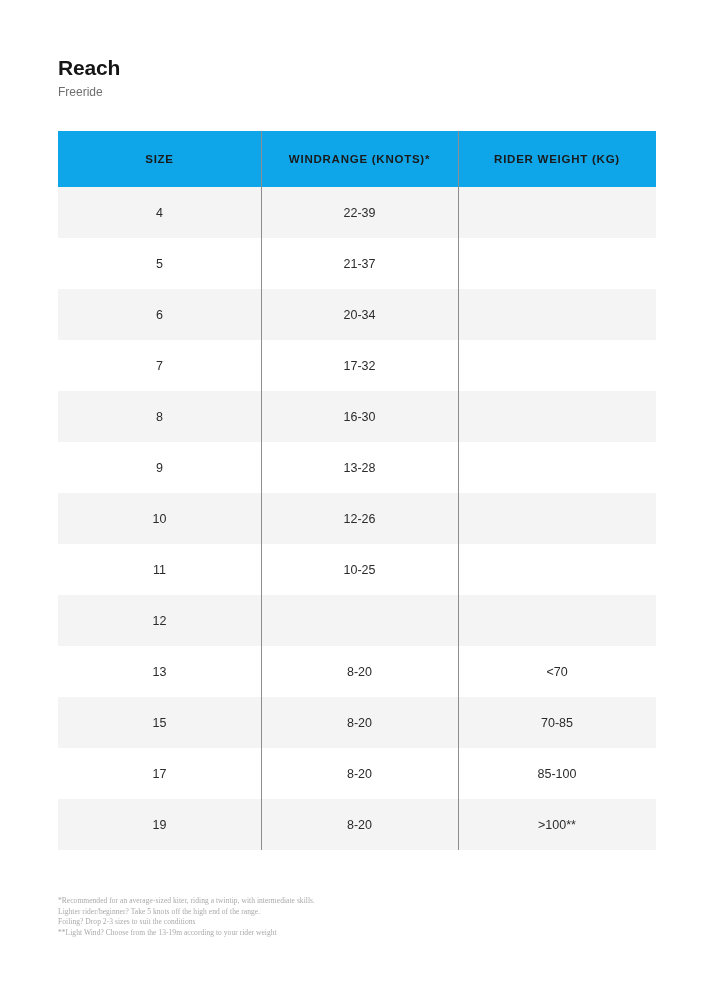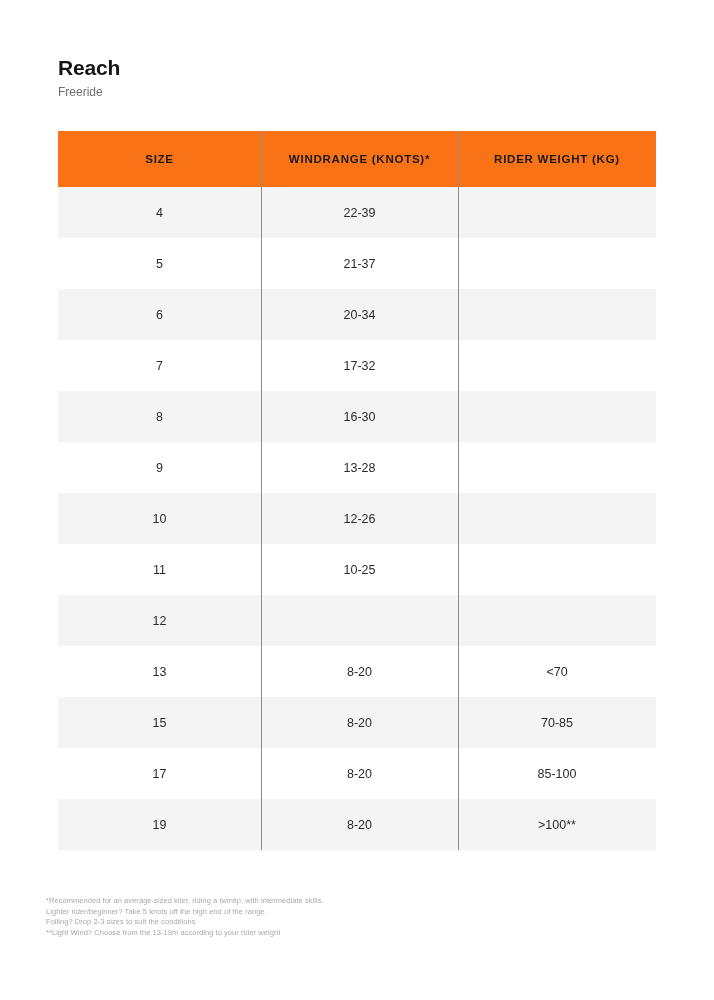--- a/index.html
+++ b/index.html
@@ -56,21 +56,21 @@
     width: 100%;
   }
   .trow {
     display: flex;
     width: 100%;
     box-sizing: border-box;
   }
   .trow.header-row {
     height: 56px;
     align-items: center;
-    background: #f97316;
+    background: #0ea5e9;
   }
   .trow.data-row {
     height: 51px;
     align-items: center;
   }
   .trow.shaded {
     background: #f4f4f4;
   }
   .trow.plain {
     background: #ffffff;
@@ -104,23 +104,24 @@
     width: 1px;
     background: #8d8d8d;
     pointer-events: none;
   }
   .divider.d1 { left: 203px; }
   .divider.d2 { left: 400px; }
 
   
   .footnotes {
     position: absolute;
-    left: 46px;
+    left: 58px;
     top: 896px;
     width: 600px;
+    font-family: Liberation Serif, serif;
   }
   .footnote-line {
     font-size: 7.5px;
     line-height: 10.6px;
     color: #a9a9a9;
     letter-spacing: 0.05px;
     white-space: nowrap;
   }
 </style>
 </head>

